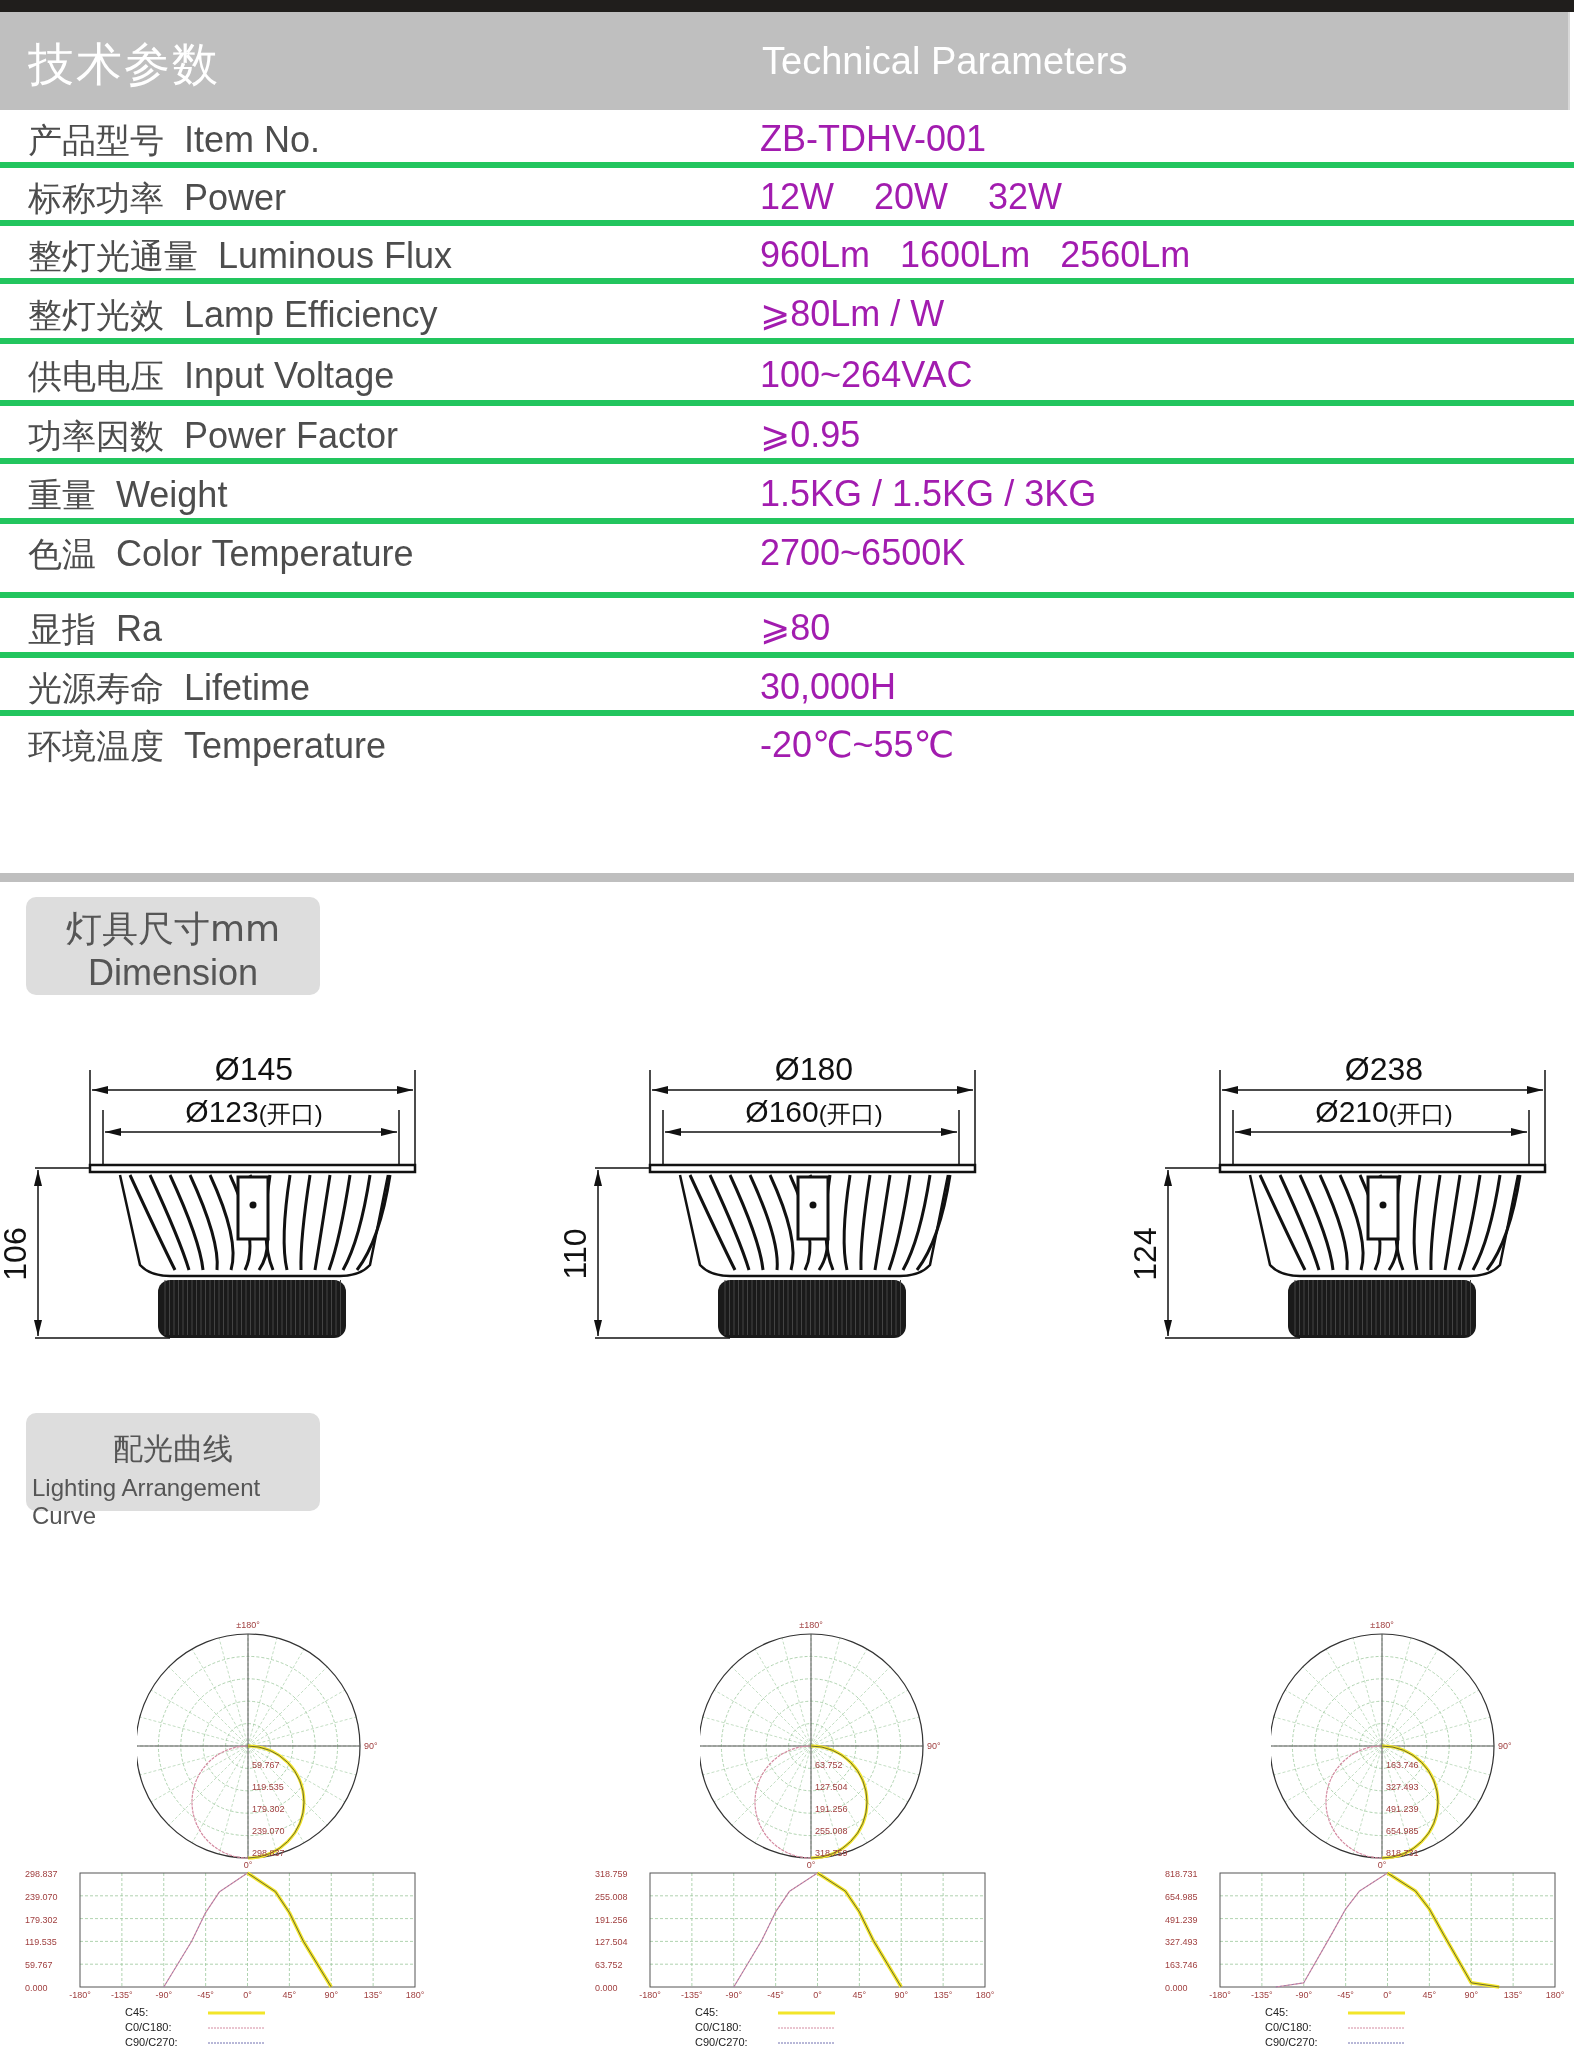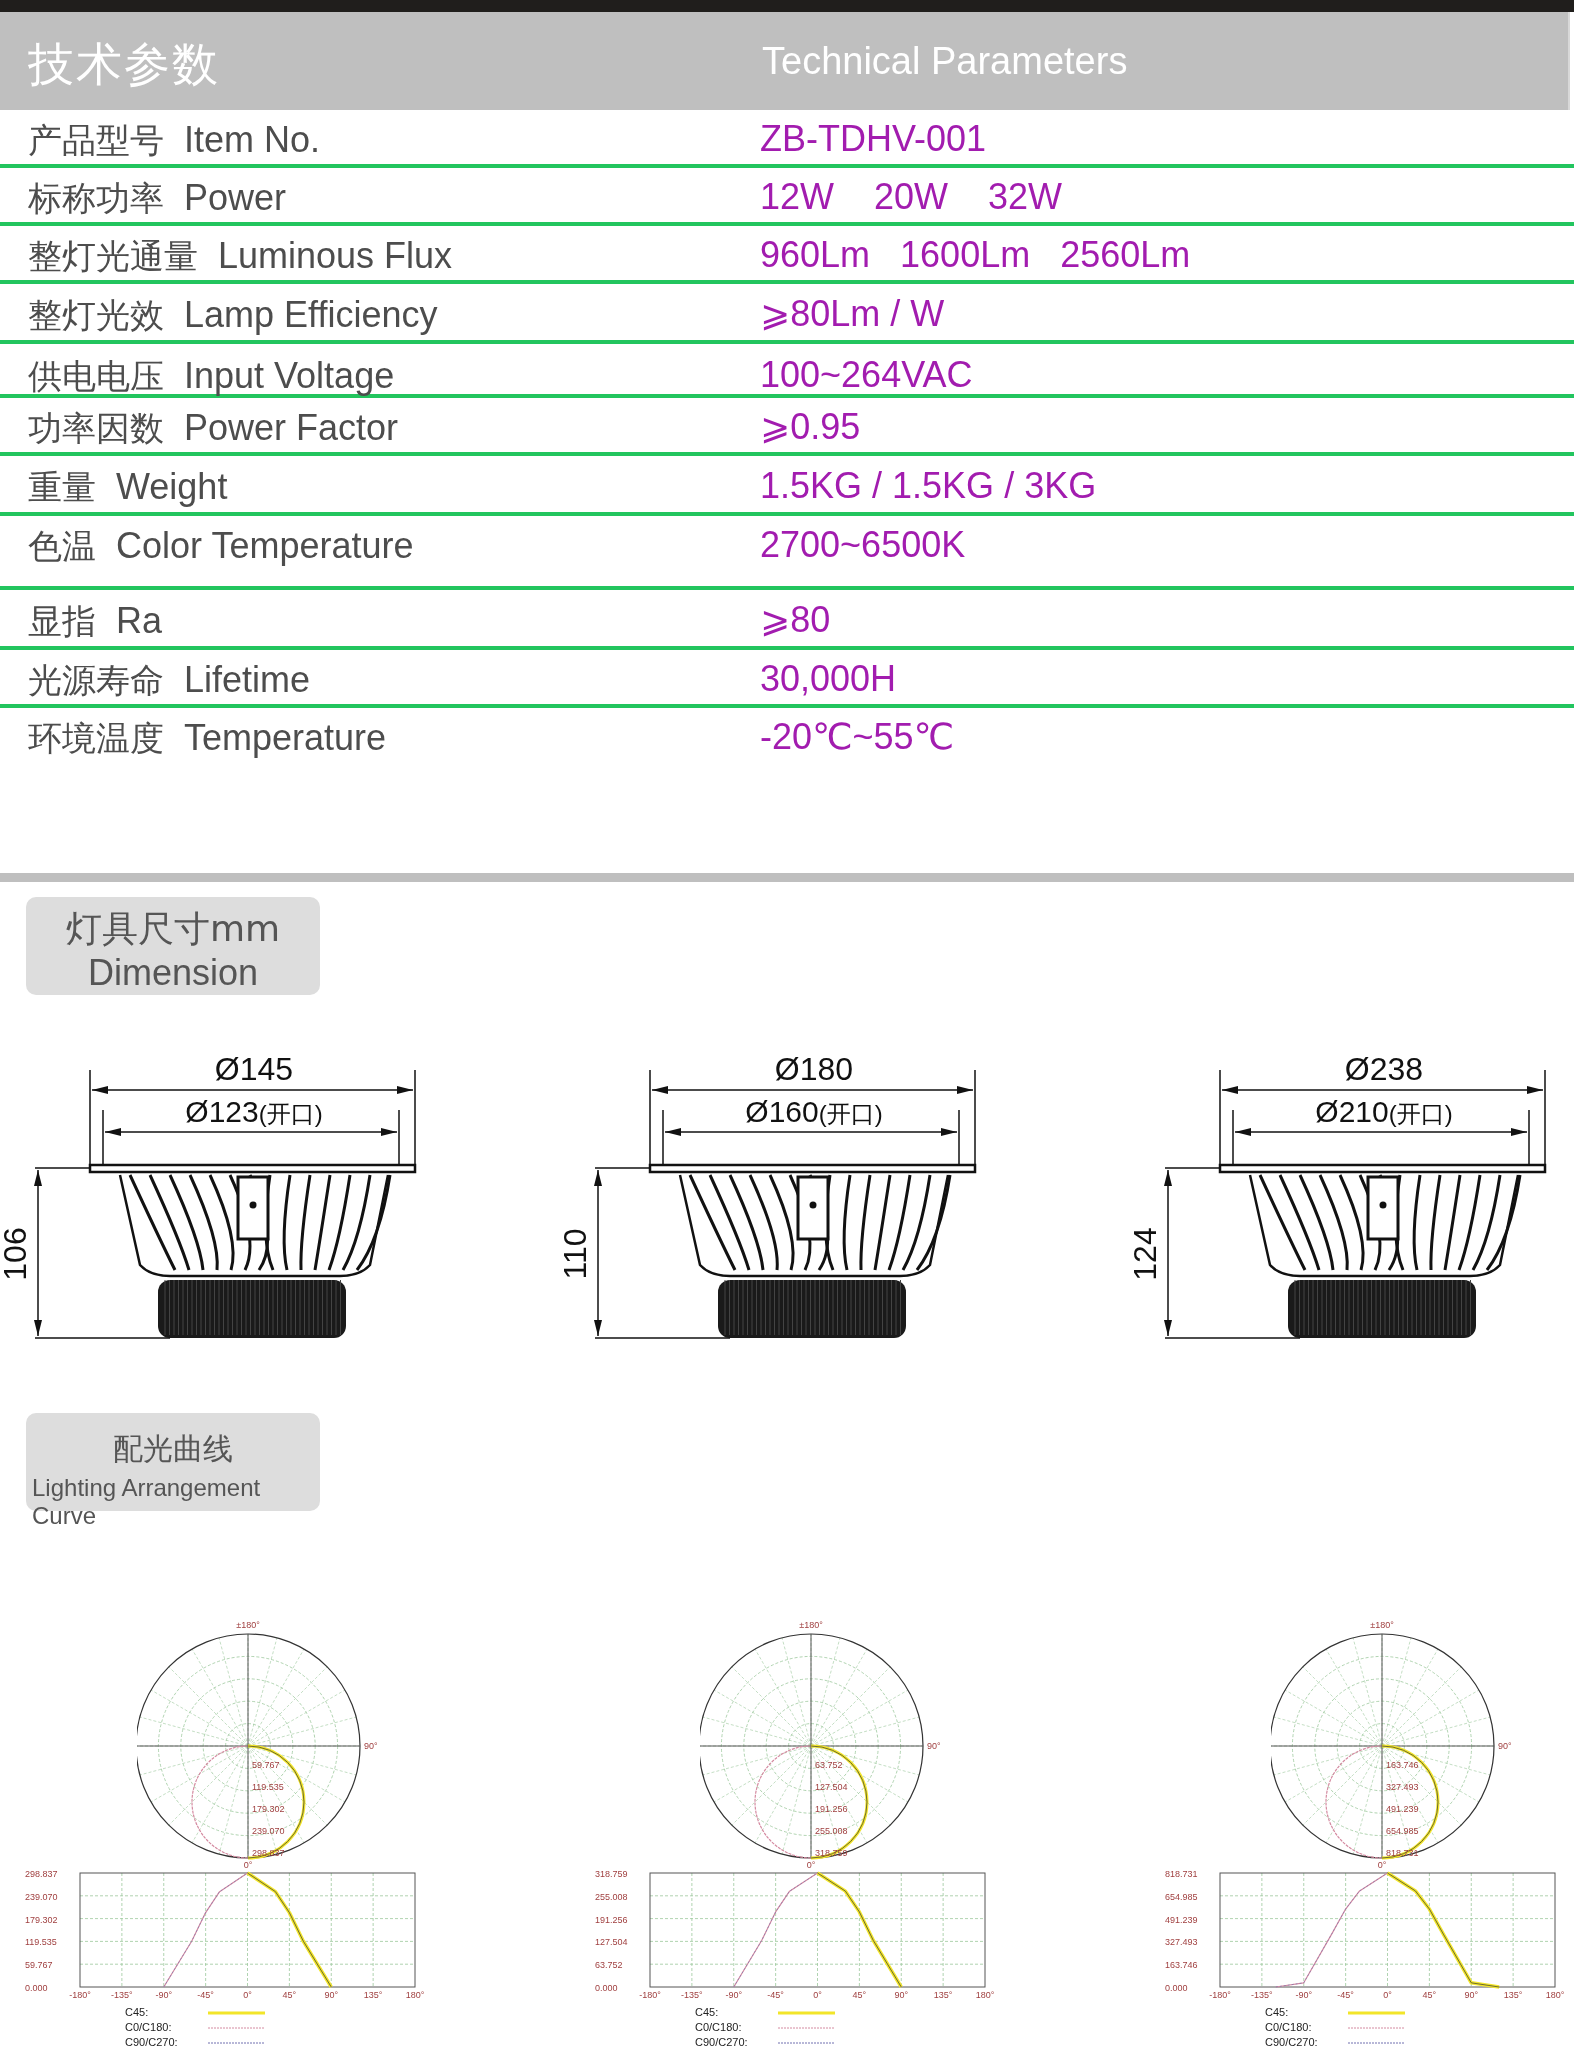--- a/index.html
+++ b/index.html
@@ -5,21 +5,21 @@
   * { box-sizing: border-box; margin: 0; padding: 0; }
   html, body { width: 1574px; height: 2050px; background: #ffffff; overflow: hidden; }
   body { font-family: "Liberation Sans", "DejaVu Sans", sans-serif; color: #4d4d4d; position: relative; }
 
   .topbar { position: absolute; left: 0; top: 0; width: 1574px; height: 12px; background: #201e1c; }
   .header { position: absolute; left: 0; top: 12px; width: 1570px; height: 98px; background: #bfbfbf; border-right: 2px solid #d8d8d8; }
   .header .cn { position: absolute; left: 28px; top: 22px; font-size: 46px; color: #ffffff; letter-spacing: 2px; font-family: Liberation Sans, sans-serif; font-weight: 300; }
   .header .en { position: absolute; left: 762px; top: 28px; font-size: 38px; color: #ffffff; }
 
   .table { position: absolute; left: 0; top: 110px; width: 1574px; }
-  .row { position: relative; width: 1574px; border-bottom: 4px solid #22c55e; }
+  .row { position: relative; width: 1574px; border-bottom: 6px solid #22c55e; }
   .row .label { position: absolute; left: 28px; font-size: 36px; color: #4d4d4d; white-space: nowrap; }
   .row .label .cn { font-family: "DejaVu Sans", sans-serif; font-size: 34px; margin-right: 20px; }
   .row .value { position: absolute; left: 760px; font-size: 36px; color: #a21caf; white-space: pre; }
   .table-end { position: absolute; left: 0; top: 873px; width: 1574px; height: 9px; background: #bfbfbf; }
 
   .section-badge { position: absolute; left: 26px; width: 294px; background: #dddddd; border-radius: 10px; text-align: center; color: #555; }
   .badge-dim { top: 897px; height: 98px; }
   .badge-dim .l1 { font-size: 36px; margin-top: 8px; font-family: "DejaVu Sans", sans-serif; }
   .badge-dim .l2 { font-size: 36px; line-height: 38px; }
   .badge-curve { top: 1413px; height: 98px; }
@@ -54,21 +54,21 @@
       <div class="value" style="top:8px">12W    20W    32W</div>
     </div>
     <div class="row" style="height: 58px;">
       <div class="label" style="top:8px"><span class="cn">整灯光通量</span><span class="en">Luminous Flux</span></div>
       <div class="value" style="top:8px">960Lm   1600Lm   2560Lm</div>
     </div>
     <div class="row" style="height: 60px;">
       <div class="label" style="top:9px"><span class="cn">整灯光效</span><span class="en">Lamp Efficiency</span></div>
       <div class="value" style="top:9px">⩾80Lm / W</div>
     </div>
-    <div class="row" style="height: 54px;">
+    <div class="row" style="height: 62px;">
       <div class="label" style="top:10px"><span class="cn">供电电压</span><span class="en">Input Voltage</span></div>
       <div class="value" style="top:10px">100~264VAC</div>
     </div>
     <div class="row" style="height: 58px;">
       <div class="label" style="top:8px"><span class="cn">功率因数</span><span class="en">Power Factor</span></div>
       <div class="value" style="top:8px">⩾0.95</div>
     </div>
     <div class="row" style="height: 60px;">
       <div class="label" style="top:9px"><span class="cn">重量</span><span class="en">Weight</span></div>
       <div class="value" style="top:9px">1.5KG / 1.5KG / 3KG</div>

